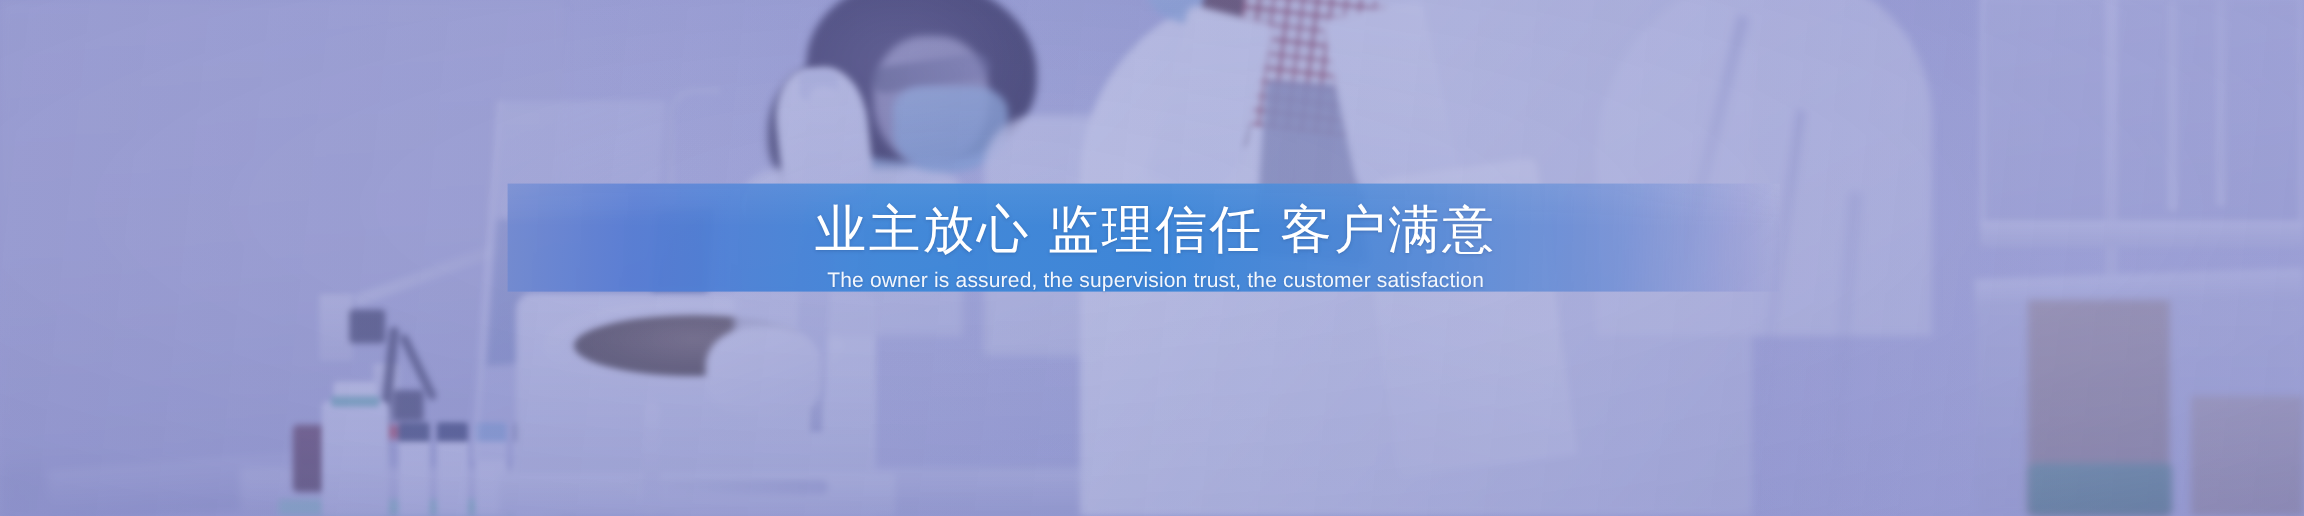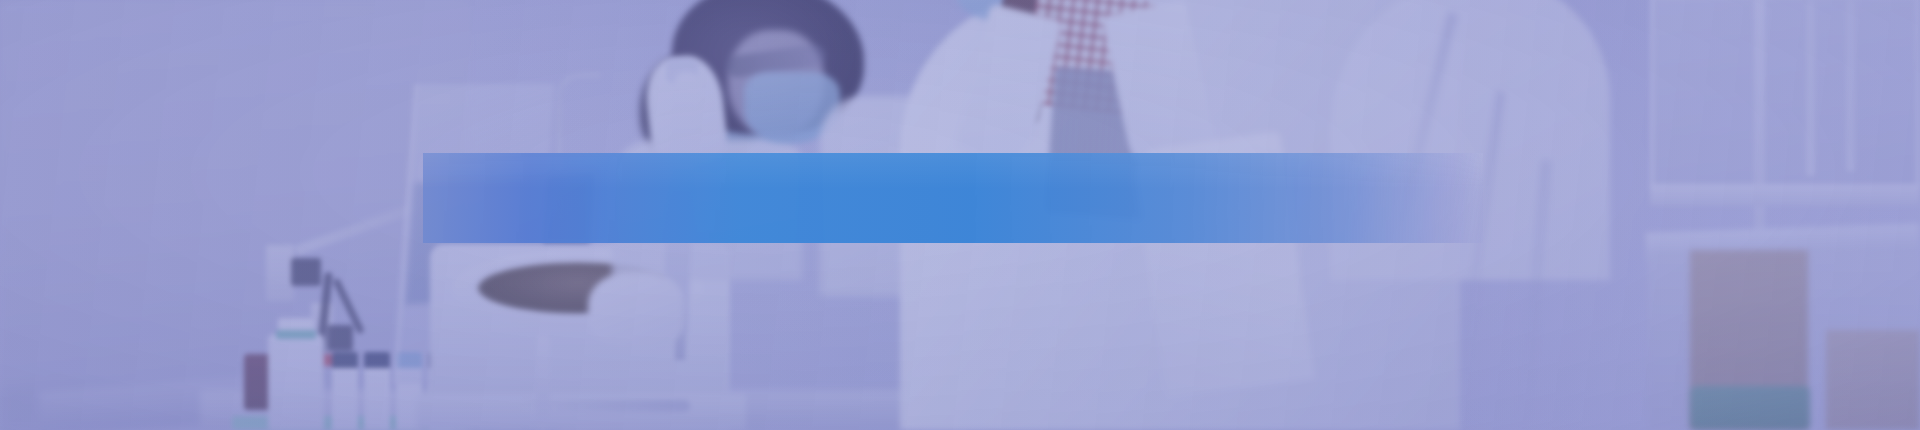--- a/index.html
+++ b/index.html
@@ -600,15 +600,17 @@
 
     <div class="tint"></div>
     <div class="tint2"></div>
   </div>
 
   <div class="band">
     <div class="band-glow"></div>
   </div>
 
   <div class="text-wrap">
+    <div class="headline">业主放心 监理信任 客户满意</div>
+    <div class="subline">The owner is assured, the supervision trust, the customer satisfaction</div>
   </div>
 
 </div>
 
 </body></html>

